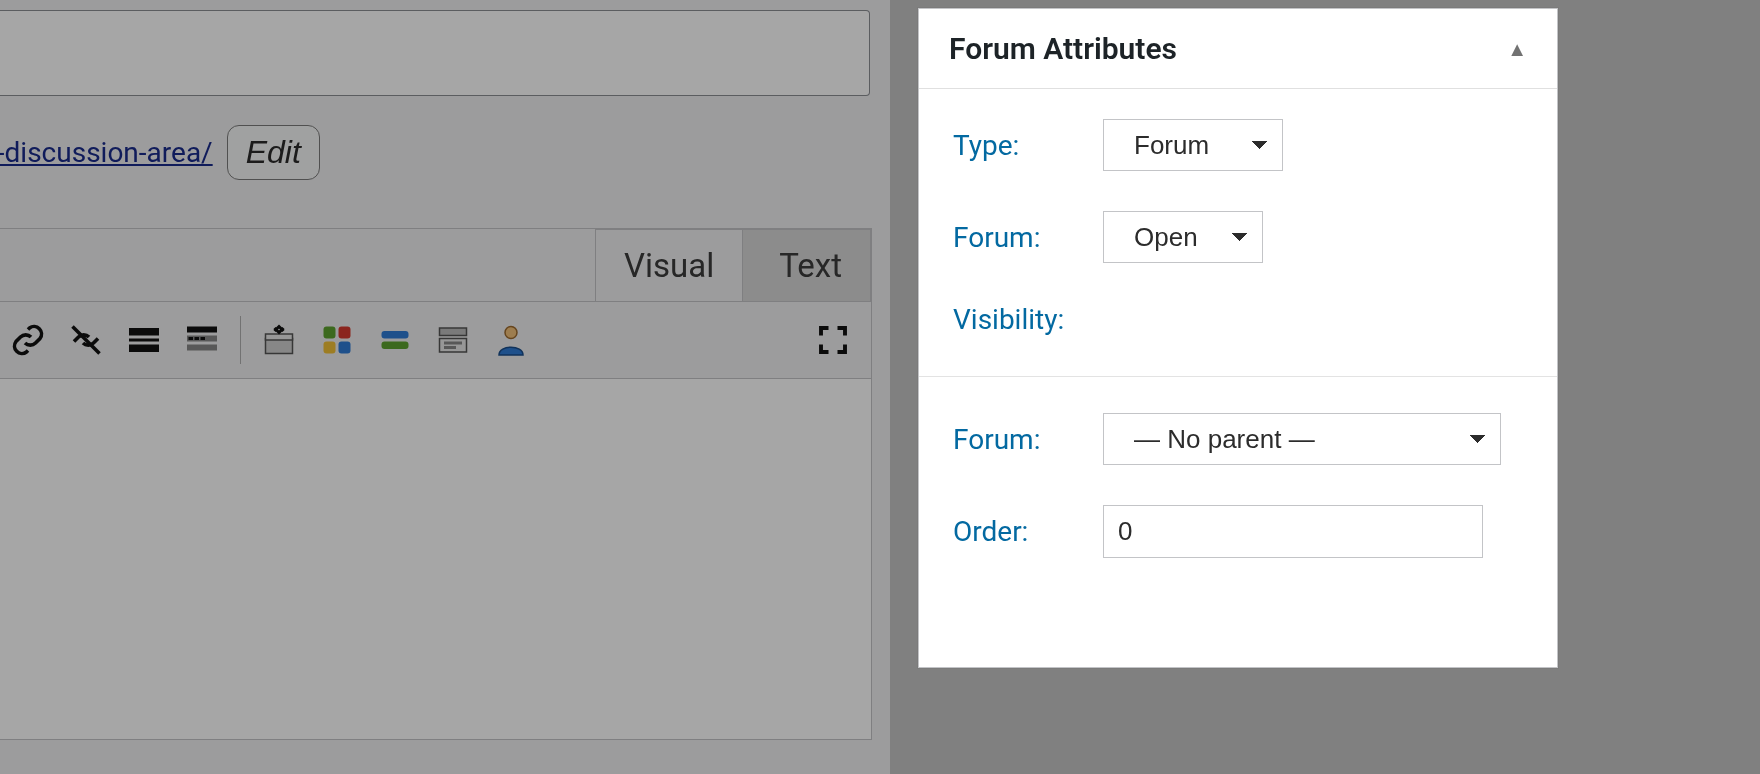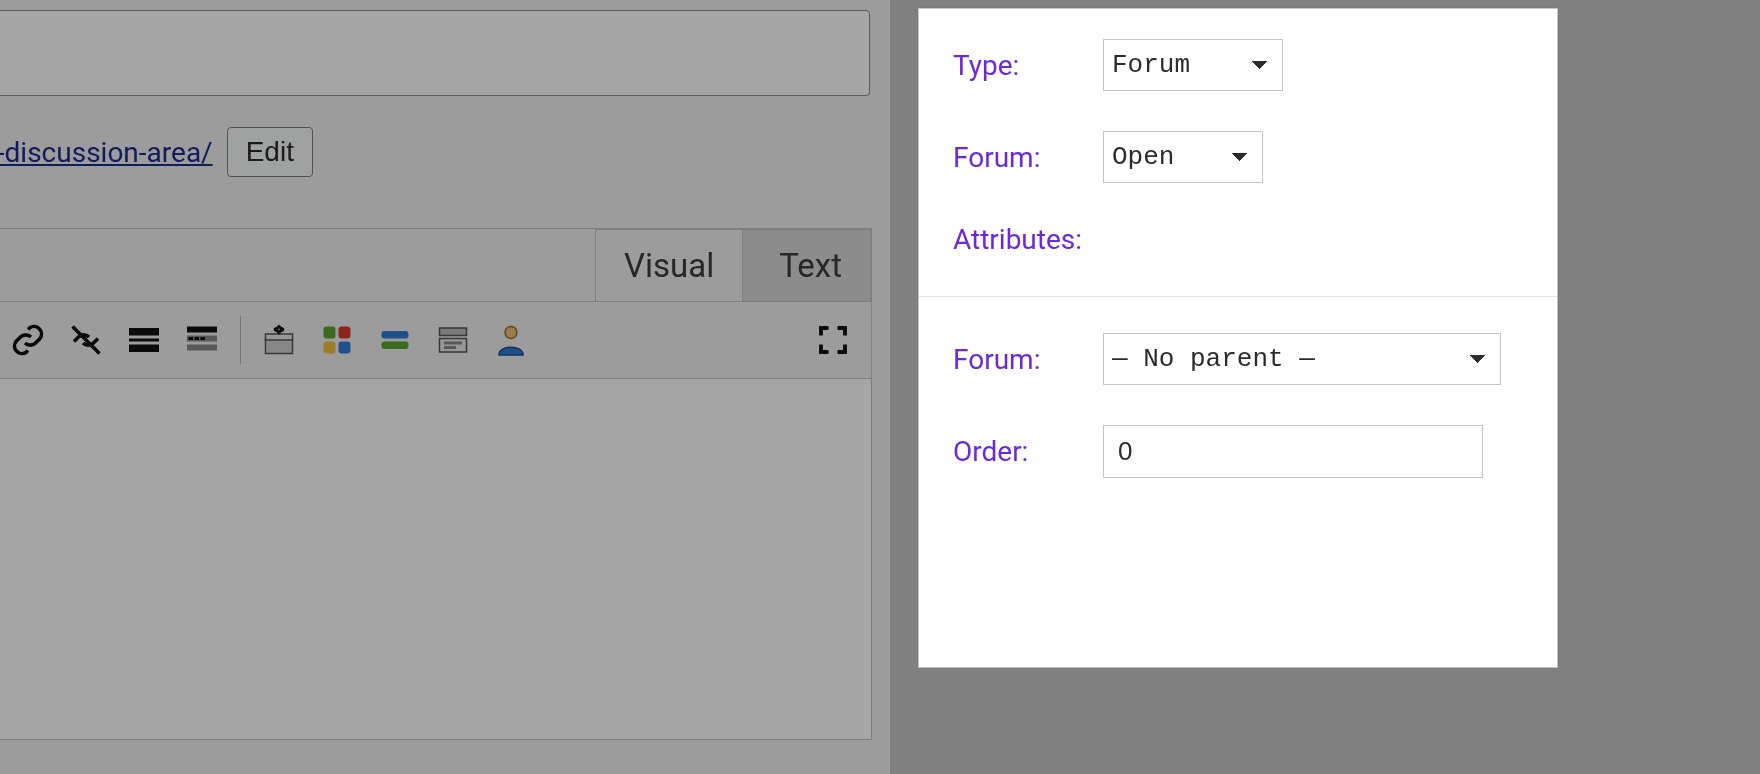--- a/index.html
+++ b/index.html
@@ -52,25 +52,26 @@
   }
   .permalink-link {
     color: #1a2b8c;
     font-size: 28px;
     text-decoration: underline;
     white-space: nowrap;
   }
   .edit-btn {
     background: #f6f7f7;
     border: 1px solid #7c7c7c;
-    border-radius: 4px;
+    border-radius: 12px;
     padding: 8px 18px;
-    font-size: 28px;
+    font-size: 32px;
     color: #2c2c2c;
     cursor: pointer;
+    font-style: italic;
   }
 
   .editor-wrap {
     position: absolute;
     left: -10px;
     top: 228px;
     width: 882px;
     border: 1px solid #c3c4c7;
     border-left: none;
     background: #f0f0f1;
@@ -148,40 +149,39 @@
     padding: 30px 34px 30px 34px;
   }
   .field-row {
     display: flex;
     align-items: center;
     margin-bottom: 40px;
   }
   .field-label {
     width: 150px;
     font-size: 28px;
-    color: #6d28d9;
+    color: #0369a1;
   }
   .field-select {
     font-size: 26px;
-    padding: 10px 42px 10px 8px;
+    padding: 10px 42px 10px 30px;
     border: 1px solid #c3c4c7;
     background: #fff;
     color: #2c2c2c;
     appearance: none;
     -webkit-appearance: none;
     background-image:
       linear-gradient(45deg, transparent 50%, #2c2c2c 50%),
       linear-gradient(135deg, #2c2c2c 50%, transparent 50%);
     background-position:
       calc(100% - 22px) 50%,
       calc(100% - 14px) 50%;
     background-size: 8px 8px, 8px 8px;
     background-repeat: no-repeat;
     cursor: pointer;
-    font-family: Liberation Mono, monospace;
   }
   .sel-sm { width: 180px; }
   .sel-status { width: 160px; }
   .sel-parent { width: 398px; }
   .field-input {
     font-size: 26px;
     padding: 10px 14px;
     border: 1px solid #c3c4c7;
     width: 380px;
     color: #2c2c2c;
@@ -297,38 +297,42 @@
       </span>
 
     </div>
     <div style="height:360px;background:#fff;"></div>
   </div>
 
 </div>
 <div class="dim-overlay"></div>
 
 <div class="metabox">
+  <div class="metabox-header">
+    <span class="metabox-title">Forum Attributes</span>
+    <span class="metabox-toggle">▲</span>
+  </div>
   <div class="metabox-body">
 
     <div class="field-row">
       <span class="field-label">Type:</span>
       <select class="field-select sel-sm">
         <option>Forum</option>
       </select>
     </div>
 
     <div class="field-row">
       <span class="field-label">Forum:</span>
       <select class="field-select sel-status">
         <option>Open</option>
       </select>
     </div>
 
     <div class="field-row">
-      <span class="field-label">Attributes:</span>
+      <span class="field-label">Visibility:</span>
     </div>
 
     <div class="section-divider"></div>
 
     <div class="field-row">
       <span class="field-label">Forum:</span>
       <select class="field-select sel-parent">
         <option>— No parent —</option>
       </select>
     </div>

